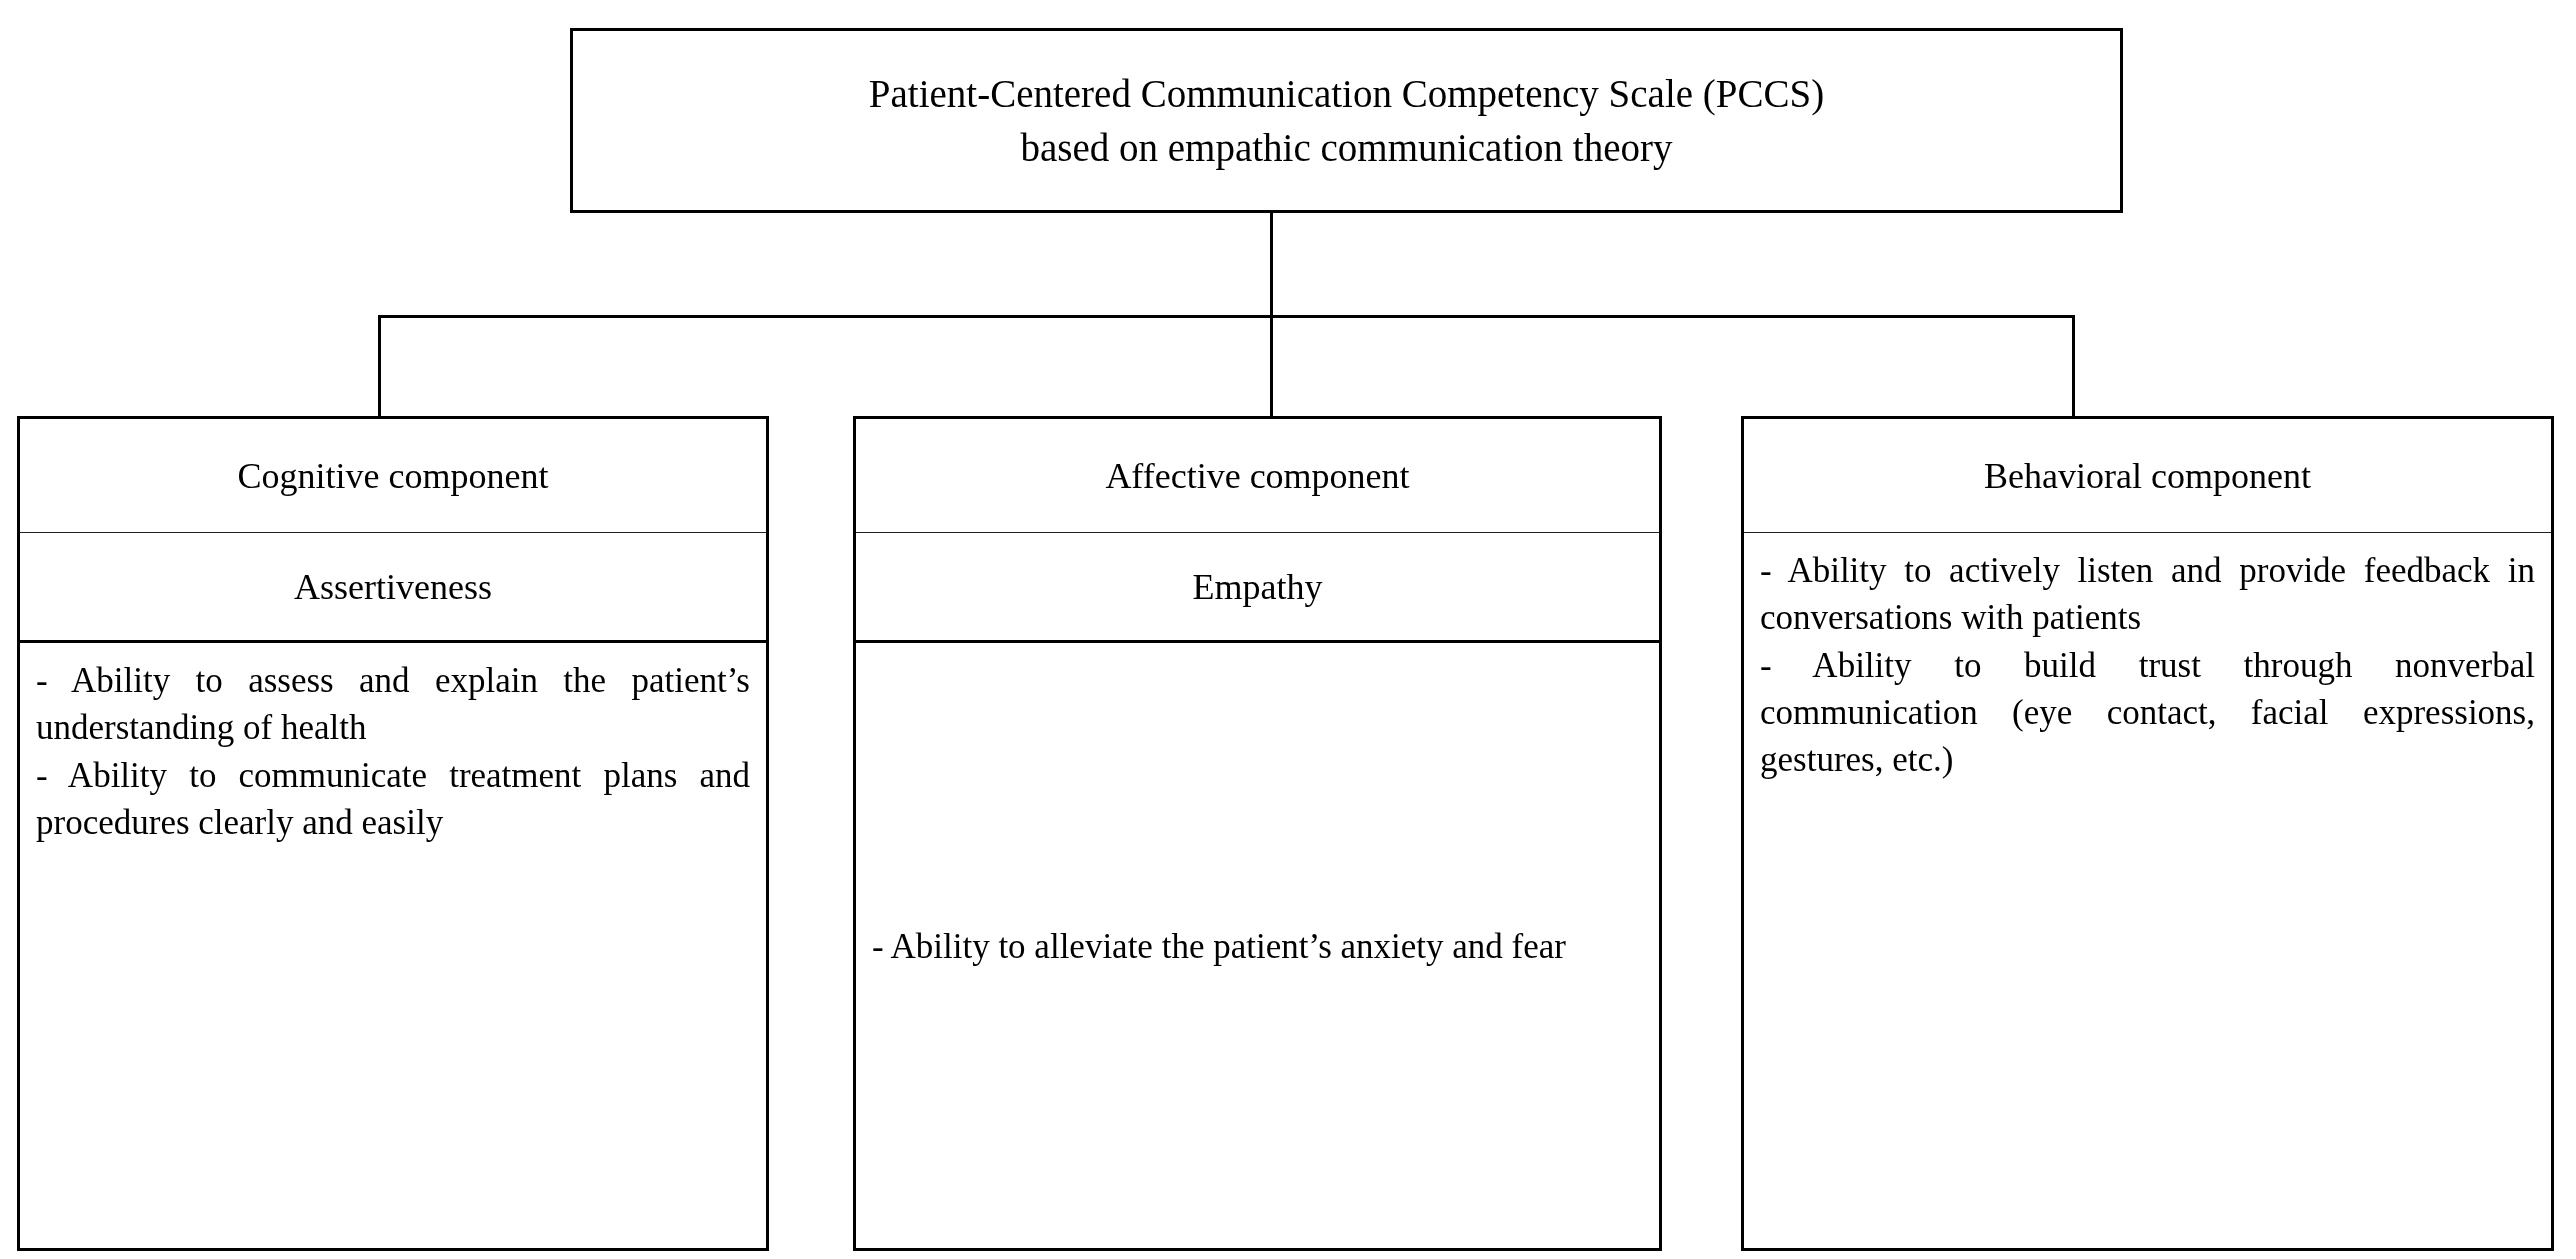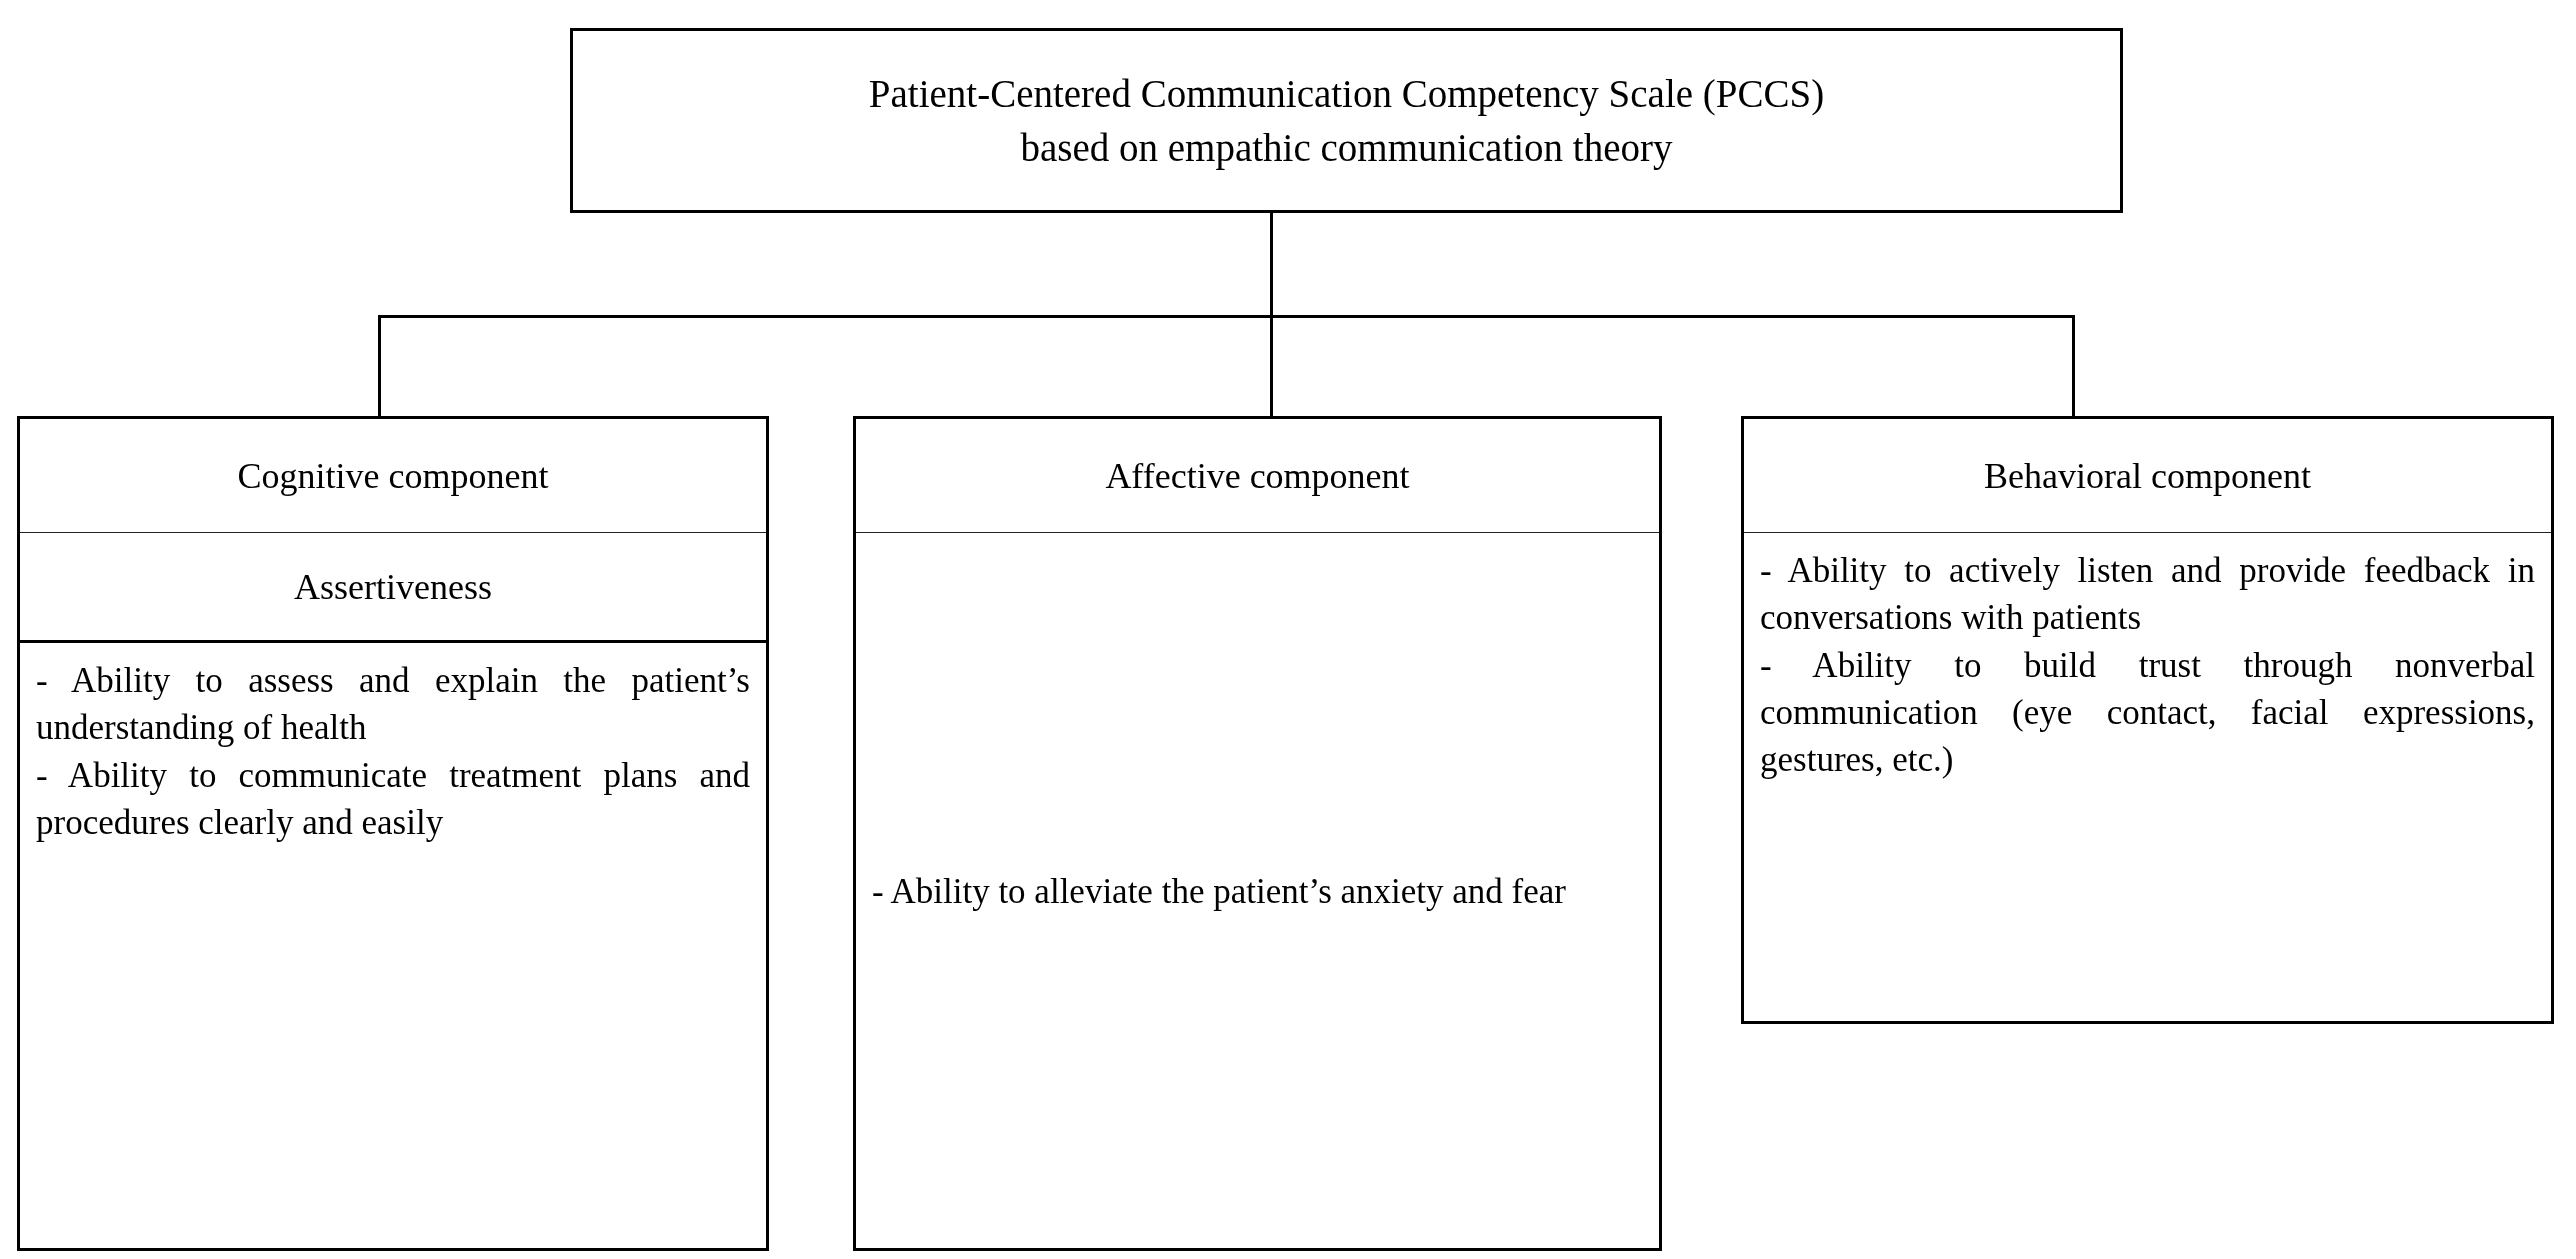--- a/index.html
+++ b/index.html
@@ -82,21 +82,21 @@
     position: absolute;
     top: 405px;
     border: 3.1px solid #000000;
     box-sizing: border-box;
     background: #ffffff;
     display: flex;
     flex-direction: column;
   }
   #box-cognitive  { left: 17px;   width: 752px; height: 835px; }
   #box-affective  { left: 853px; width: 809px; height: 835px; }
-  #box-behavioral { left: 1741px; width: 813px; height: 608px; }
+  #box-behavioral { left: 1741px; width: 813px; height: 835px; }
 
   .component-header {
     height: 113px;
     display: flex;
     align-items: center;
     justify-content: center;
     font-size: 36px;
     text-align: center;
     border-bottom: 1.2px solid #222222;
   }
@@ -156,20 +156,21 @@
     <div class="component-body">
       <ul class="bullet-list">
         <li class="bullet-item">- Ability to assess and explain the patient’s understanding of health</li>
         <li class="bullet-item">- Ability to communicate treatment plans and procedures clearly and easily</li>
       </ul>
     </div>
   </div>
 
   <div class="component-box" id="box-affective">
     <div class="component-header">Affective component</div>
+    <div class="component-subtitle">Empathy</div>
     <div class="component-body centered">
       <ul class="bullet-list">
         <li class="bullet-item last-loose">- Ability to alleviate the patient’s anxiety and fear</li>
       </ul>
     </div>
   </div>
 
   <div class="component-box" id="box-behavioral">
     <div class="component-header">Behavioral component</div>
     <div class="component-body">

